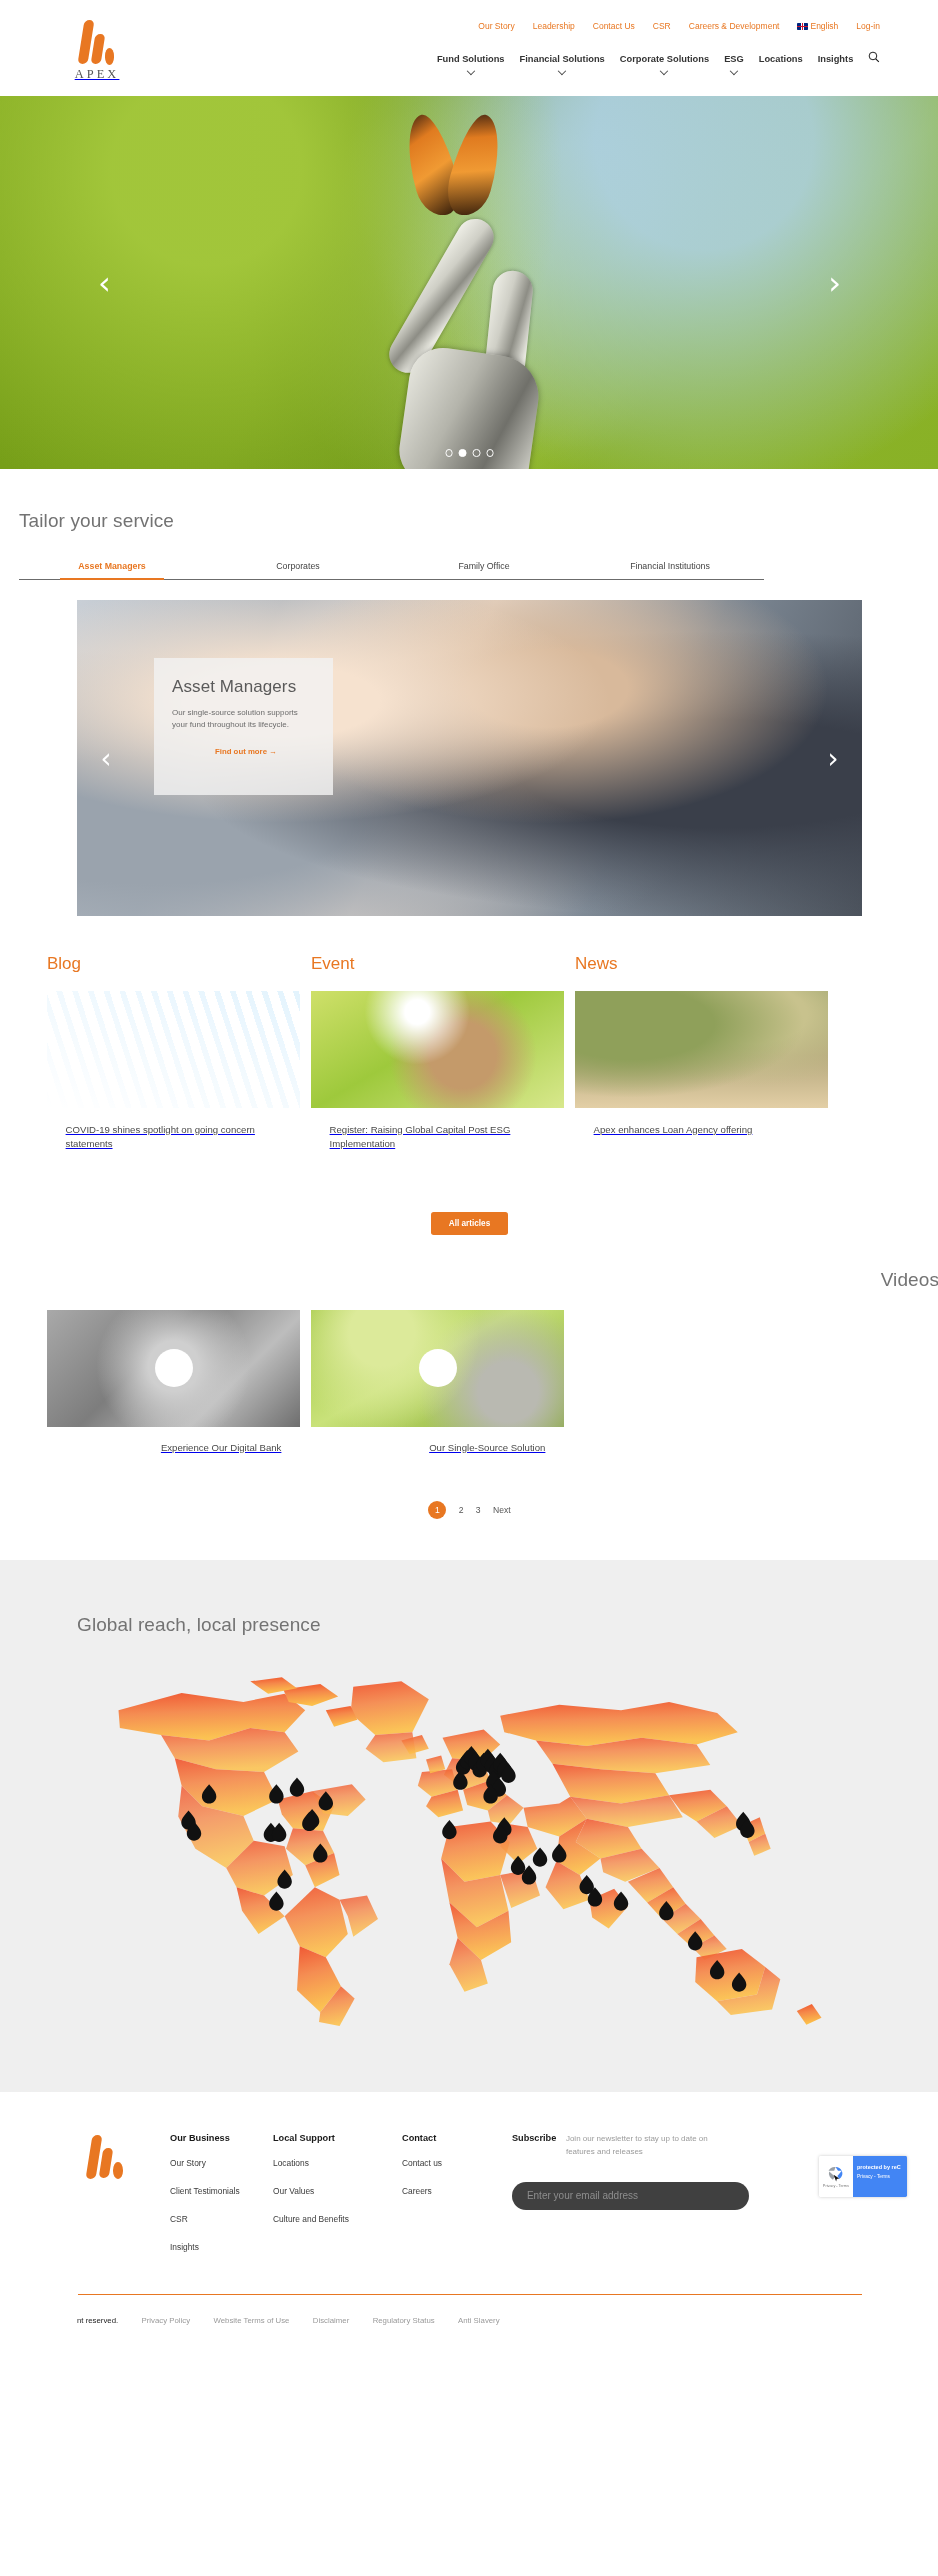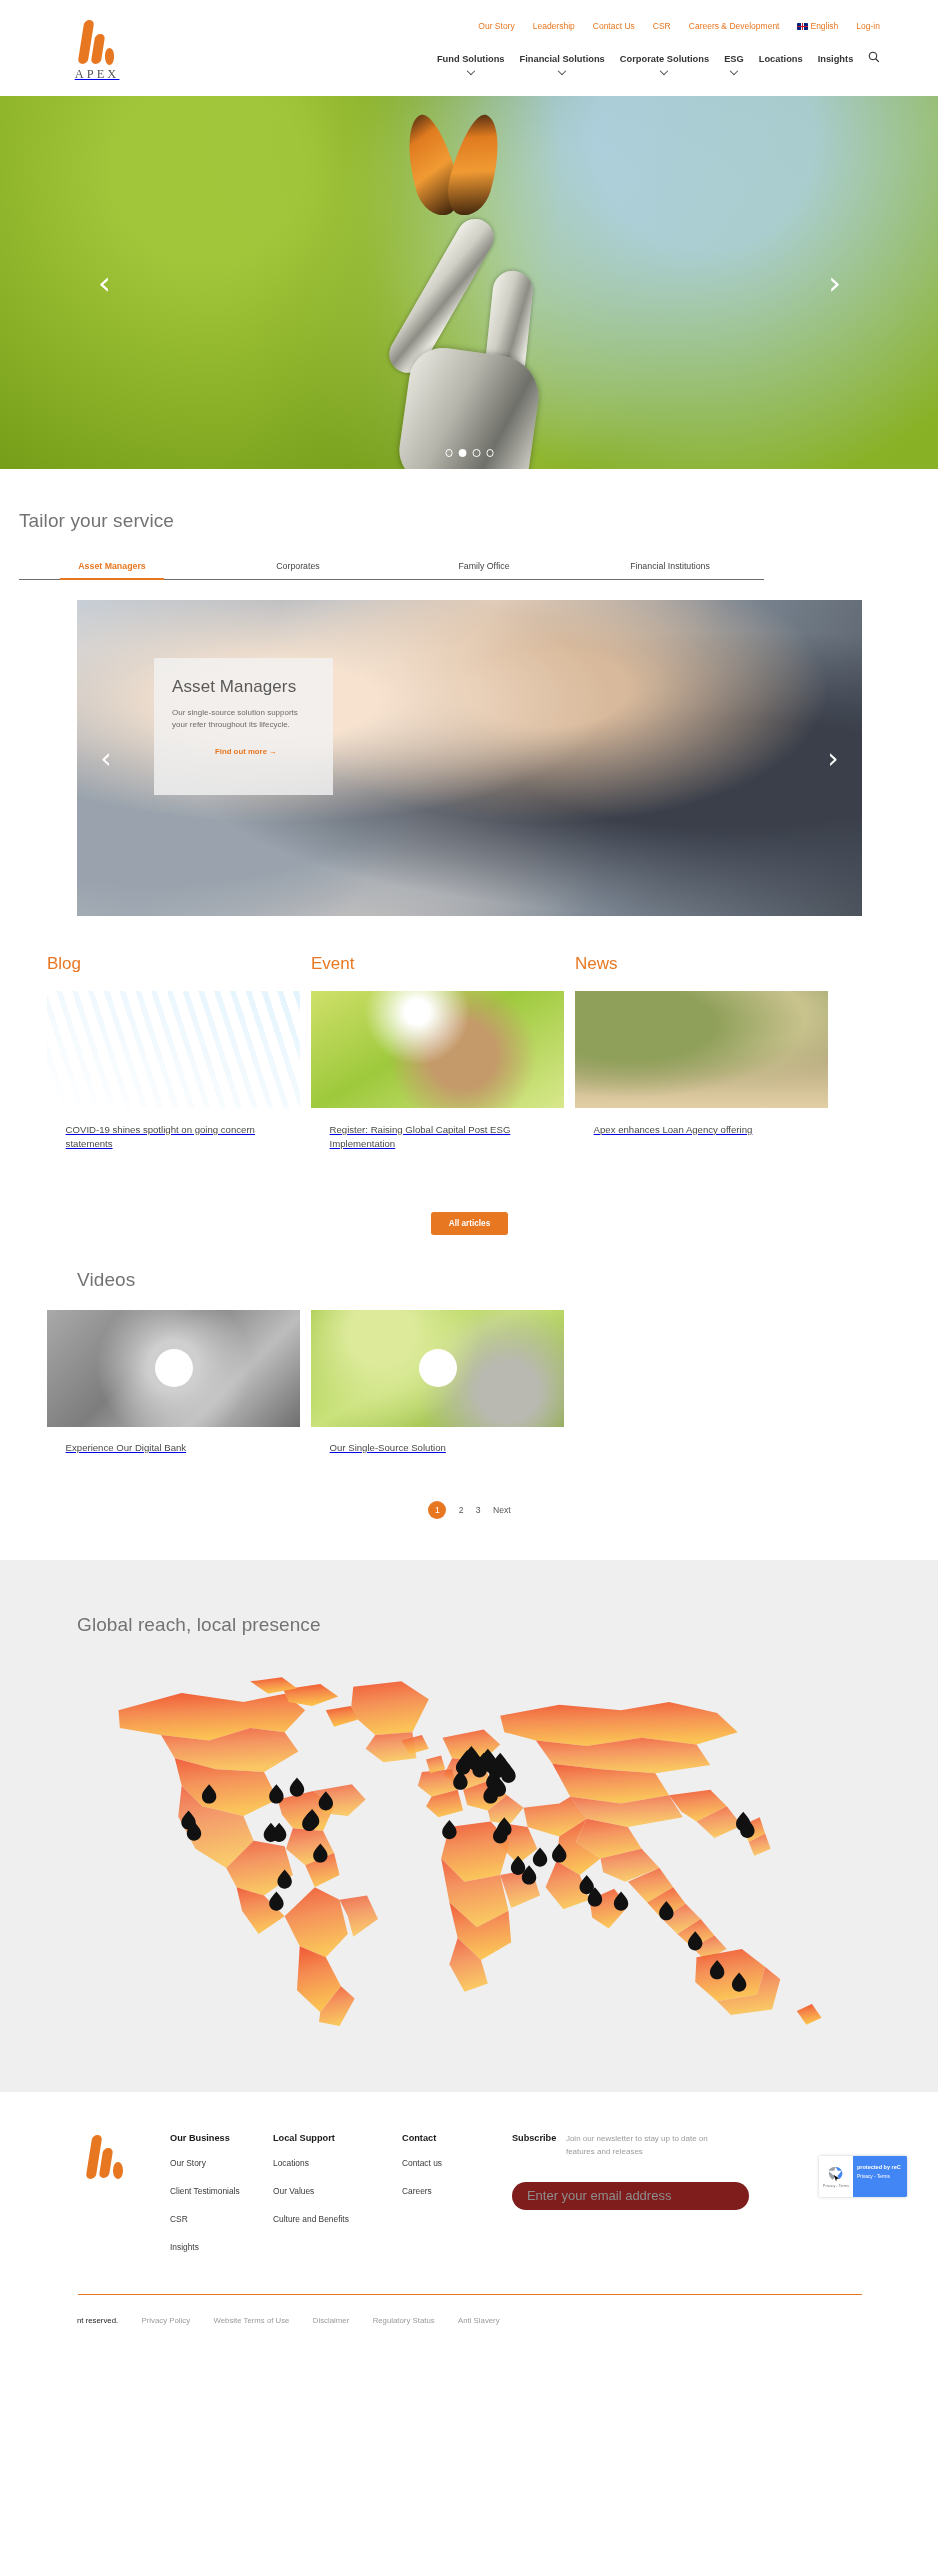--- a/index.html
+++ b/index.html
@@ -124,21 +124,21 @@
   .img-event { background:
       radial-gradient(circle at 42% 18%, #ffffff 0 7%, rgba(255,255,255,0) 30%),
       radial-gradient(circle at 60% 55%, #c49a6a 0 20%, rgba(0,0,0,0) 45%),
       linear-gradient(150deg,#cfe06a 0%,#9ec93c 45%,#d8e88c 100%); }
 
   .allbtn-row { text-align:center; margin-top:29px; }
   .allbtn { display:inline-block; background:#E87722; color:#fff; border:none; border-radius:2.7px;
             padding:6.9px 18px; font-size:8.2px; font-weight:bold; cursor:pointer; font-family:"Liberation Sans",sans-serif;}
 
   
-  .videos-sec { padding:34px 0 41px; }
+  .videos-sec { padding:34px 0 41px;text-align:right; }
   .videos-sec .sec-title { margin-left:77px; margin-bottom:18.6px; }
   .vid-img { height:117px; position:relative; }
   .vi1 { background:
       radial-gradient(circle at 34% 34%, #fffde0 0 6%, rgba(255,255,255,0) 26%),
       linear-gradient(180deg,#7fb4e0 0%,#86c040 38%,#4f8f20 68%,#9ed152 100%); }
   .vi2 { background:
       radial-gradient(circle at 50% 48%, #cfcfcf 0 18%, rgba(0,0,0,0) 55%),
       linear-gradient(135deg,#a9a9a9 0%,#7d7d7d 40%,#bdbdbd 70%,#6e6e6e 100%); }
   .vi3 { background:
       radial-gradient(circle at 28% 20%, #dcea9a 0 16%, rgba(0,0,0,0) 48%),
@@ -167,22 +167,22 @@
   .flogo { width:93px; }
   .flogo .logo-mark { margin:0; }
   .fcol { width:103px; }
   .fcol.c2 { width:129px; }
   .fcol h5 { font-size:9.2px; color:#1a1a1a; font-weight:bold; margin-bottom:15px; }
   .fcol a { display:block; font-size:8.4px; color:#3a3a3a; text-decoration:none; margin-bottom:18px; }
   .sub { margin-left:6.9px; width:330px; position:relative; }
   .sub-head { display:flex; gap:9.6px; }
   .sub-head h5 { font-size:9.2px; color:#1a1a1a; font-weight:bold; white-space:nowrap; }
   .sub-head p { font-size:8px; color:#9b9b9b; line-height:1.6; width:172px; }
-  .email { margin-top:23px; width:237px; height:28px; background:#7f1d1d; border:none; border-radius:14.4px;
-           padding:0 15px; font-size:13px; color:#8d8d8d; font-family:"Liberation Sans",sans-serif; }
+  .email { margin-top:23px; width:237px; height:28px; background:#404040; border:none; border-radius:14.4px;
+           padding:0 15px; font-size:10px; color:#8d8d8d; font-family:"Liberation Sans",sans-serif; }
   .email::placeholder{ color:#8d8d8d; }
   .recap { position:absolute; right:-65px; top:23px; width:88px; height:41px; display:flex; background:#fff; box-shadow:0 0 3.4px rgba(0,0,0,.22); border-radius:1.4px; overflow:hidden;}
   .recap .ico { width:34px; display:flex; flex-direction:column; align-items:center; justify-content:center; }
   .recap .ico small { font-size:3.8px; color:#777; margin-top:1.4px;}
   .recap .txt { flex:1; background:#4285f4; color:#fff; padding:8.2px 4.1px; }
   .recap .txt b { font-size:5.5px; display:block; }
   .recap .txt small { font-size:4.8px; display:block; margin-top:3.4px;}
 
   .frule { margin:23.4px auto 0; width:784px; height:1.4px; background:#E87722; }
   .fbottom { display:flex; align-items:center; margin:20.6px 0 0 77px; gap:23.4px; }
@@ -300,21 +300,21 @@
       <div class="tab active">Asset Managers</div>
       <div class="tab">Corporates</div>
       <div class="tab">Family Office</div>
       <div class="tab">Financial Institutions</div>
     </div>
 
     <div class="svc">
       <div class="svc-img"></div>
       <div class="svc-overlay">
         <h3>Asset Managers</h3>
-        <p>Our single-source solution supports your refer throughout its lifecycle.</p>
+        <p>Our single-source solution supports your fund throughout its lifecycle.</p>
         <a href="#"><span>Find out more</span> <span>→</span></a>
       </div>
       <div class="svc-arrow left">‹</div>
       <div class="svc-arrow right">›</div>
     </div>
   </section>
 
   <section class="cards-sec">
     <div class="cards">
 

